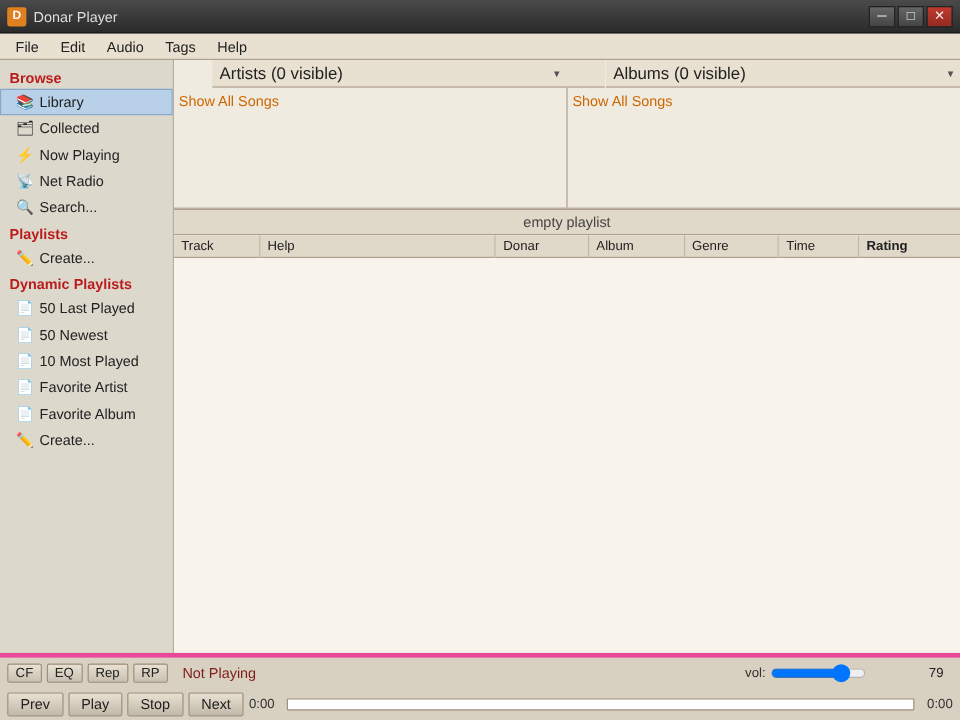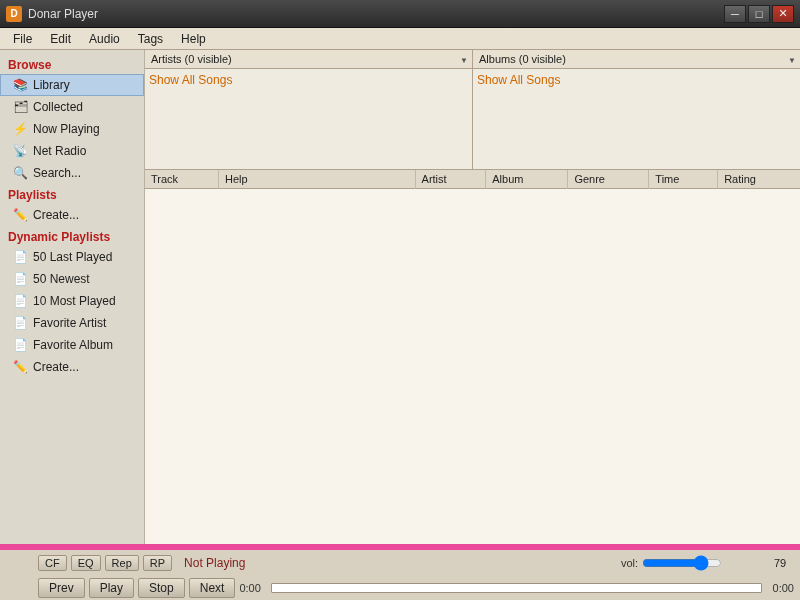--- a/index.html
+++ b/index.html
@@ -124,26 +124,27 @@
       flex: 1;
       border-right: 1px solid #b0a090;
     }
     .selector-col:last-child { border-right: none; }
     .selector-dropdown {
       width: 100%;
       background: #e8e0d0;
       border: none;
       border-bottom: 1px solid #b0a090;
       padding: 3px 6px;
-      font-size: 11px;
+      font-size: 14px;
       color: #222;
       cursor: pointer;
       appearance: none;
       -webkit-appearance: none;
       padding-right: 20px;
+      margin-left: 32px;
     }
     .selector-wrapper {
       position: relative;
     }
     .selector-arrow {
       position: absolute;
       right: 4px;
       top: 50%;
       transform: translateY(-50%);
       font-size: 8px;
@@ -185,35 +186,34 @@
       background: #e0d8c8;
       border-bottom: 1px solid #b0a090;
     }
     #playlist-table th {
       text-align: left;
       padding: 3px 6px;
       border-right: 1px solid #c0b8a8;
       font-weight: normal;
       color: #222;
     }
-    #playlist-table th:last-child { border-right: none; }
+    #playlist-table th:last-child { border-right: none; font-weight: bold; }
     .playlist-scroll {
       flex: 1;
       overflow-y: auto;
       background: #f8f4ec;
     }
 
     
     #bottom {
       height: 56px;
       background: #d8d0c0;
-      border-top: 6px solid #ec4899;
+      border-top: 4px solid #ec4899;
       display: flex;
       flex-direction: column;
-      padding-left: 32px;
     }
     #transport-top {
       display: flex;
       align-items: center;
       padding: 4px 6px;
       gap: 4px;
       height: 28px;
     }
     .transport-toggle-btn {
       padding: 1px 6px;
@@ -378,27 +378,28 @@
           </select>
           <span class="selector-arrow">▼</span>
         </div>
         <div class="selector-content">
           <span class="show-all-songs">Show All Songs</span>
         </div>
       </div>
     </div>
 
     <div id="playlist-area">
+      <div id="playlist-label">empty playlist</div>
       <div class="playlist-scroll">
         <table id="playlist-table">
           <thead>
             <tr>
               <th>Track</th>
               <th style="width:30%">Help</th>
-              <th>Artist</th>
+              <th>Donar</th>
               <th>Album</th>
               <th>Genre</th>
               <th>Time</th>
               <th>Rating</th>
             </tr>
           </thead>
           <tbody id="playlist-body">
           </tbody>
         </table>
       </div>

